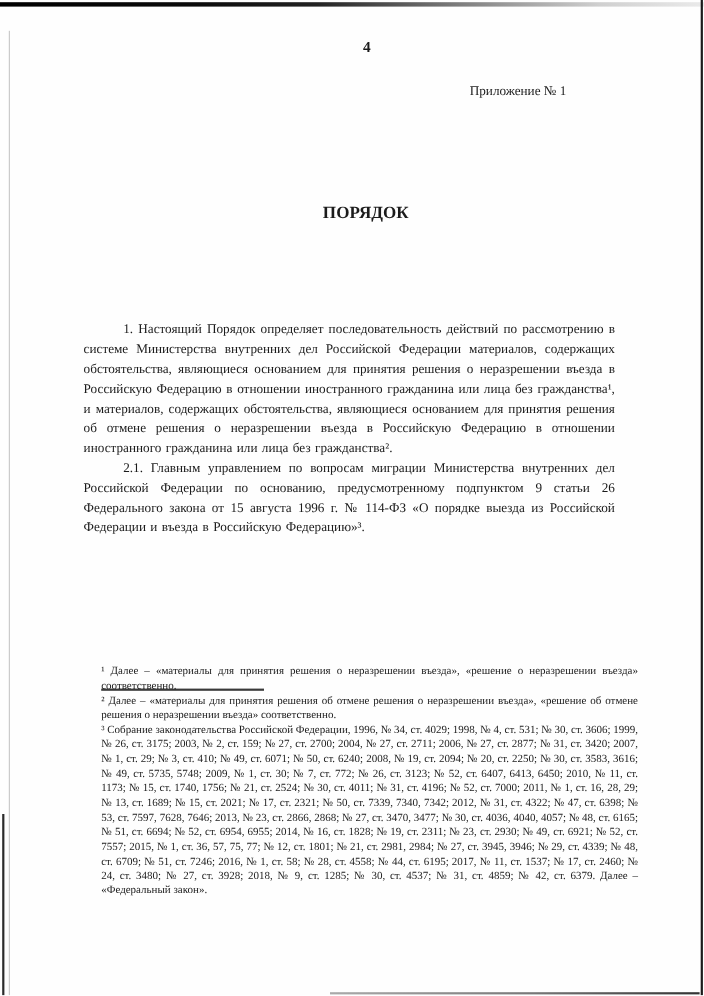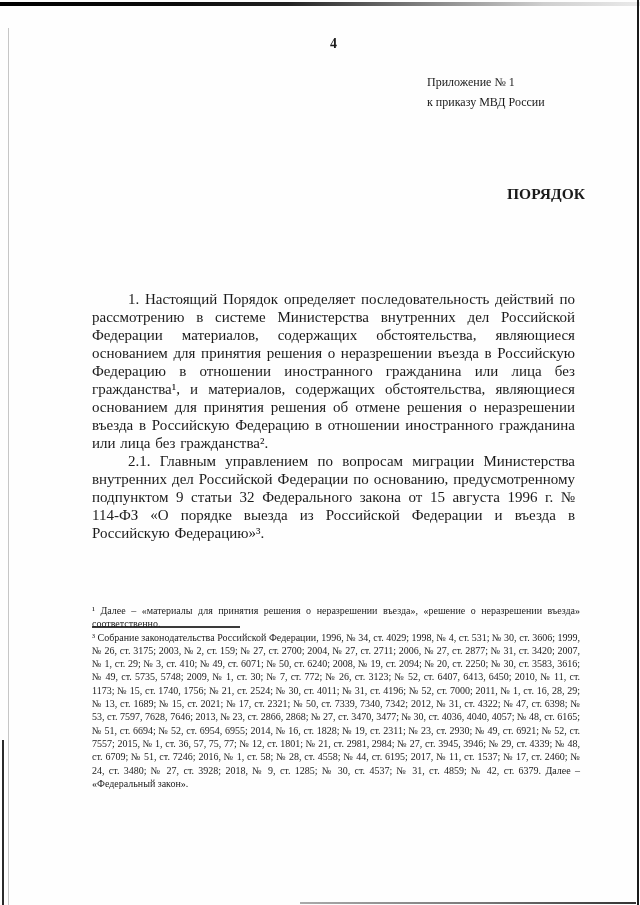--- a/index.html
+++ b/index.html
@@ -67,31 +67,31 @@
   .appendix .line3 {
     display: flex;
   }
   .appendix .line3 .num-label {
     margin-left: 86px;
   }
   .doc-title {
     position: absolute;
     top: 183px; left: 80px;
     width: 505px;
-    text-align: right;
+    text-align: center;
     font-weight: bold;
     font-size: 15.5px;
     line-height: 21px;
   }
   .doc-title .heading { display: block; }
   .body-text {
     position: absolute;
-    top: 290px; left: 92px;
+    top: 290px; left: 76px;
     width: 483px;
-    font-size: 15px;
+    font-size: 12px;
     line-height: 18px;
     text-align: justify;
   }
   .body-text p {
     margin: 0;
     text-indent: 36px;
     word-spacing: 1px;
   }
   .footnote-separator {
     position: absolute;
@@ -117,31 +117,31 @@
   <div class="edge-top"></div>
   <div class="edge-right"></div>
   <div class="edge-left-light"></div>
   <div class="edge-left-dark"></div>
   <div class="edge-bottom"></div>
 
   <div class="page-number">4</div>
 
   <div class="appendix">
     <div>Приложение № 1</div>
-    <div>к приказу МВД России</div>
   </div>
 
   <div class="doc-title">
     <span class="heading">ПОРЯДОК</span>
   </div>
 
   <div class="body-text">
     <p>1. Настоящий Порядок определяет последовательность действий по рассмотрению в системе Министерства внутренних дел Российской Федерации материалов, содержащих обстоятельства, являющиеся основанием для принятия решения о неразрешении въезда в Российскую Федерацию в отношении иностранного гражданина или лица без гражданства¹, и материалов, содержащих обстоятельства, являющиеся основанием для принятия решения об отмене решения о неразрешении въезда в Российскую Федерацию в отношении иностранного гражданина или лица без гражданства².</p>
-    <p>2.1. Главным управлением по вопросам миграции Министерства внутренних дел Российской Федерации по основанию, предусмотренному подпунктом 9 статьи 32 Федерального закона от 15 августа 1996 г. № 114-ФЗ «О порядке выезда из Российской Федерации и въезда в Российскую Федерацию»³.</p>
+    <p>2.1. Главным управлением по вопросам миграции Министерства внутренних дел Российской Федерации по основанию, предусмотренному подпунктом 9 статьи 26 Федерального закона от 15 августа 1996 г. № 114-ФЗ «О порядке выезда из Российской Федерации и въезда в Российскую Федерацию»³.</p>
   </div>
 
   <div class="footnote-separator"></div>
   <div class="footnotes">
     <div class="footnote">¹ Далее – «материалы для принятия решения о неразрешении въезда», «решение о неразрешении въезда» соответственно.</div>
+    <div class="footnote">² Далее – «материалы для принятия решения об отмене решения о неразрешении въезда», «решение об отмене решения о неразрешении въезда» соответственно.</div>
     <div class="footnote">³ Собрание законодательства Российской Федерации, 1996, № 34, ст. 4029; 1998, № 4, ст. 531; № 30, ст. 3606; 1999, № 26, ст. 3175; 2003, № 2, ст. 159; № 27, ст. 2700; 2004, № 27, ст. 2711; 2006, № 27, ст. 2877; № 31, ст. 3420; 2007, № 1, ст. 29; № 3, ст. 410; № 49, ст. 6071; № 50, ст. 6240; 2008, № 19, ст. 2094; № 20, ст. 2250; № 30, ст. 3583, 3616; № 49, ст. 5735, 5748; 2009, № 1, ст. 30; № 7, ст. 772; № 26, ст. 3123; № 52, ст. 6407, 6413, 6450; 2010, № 11, ст. 1173; № 15, ст. 1740, 1756; № 21, ст. 2524; № 30, ст. 4011; № 31, ст. 4196; № 52, ст. 7000; 2011, № 1, ст. 16, 28, 29; № 13, ст. 1689; № 15, ст. 2021; № 17, ст. 2321; № 50, ст. 7339, 7340, 7342; 2012, № 31, ст. 4322; № 47, ст. 6398; № 53, ст. 7597, 7628, 7646; 2013, № 23, ст. 2866, 2868; № 27, ст. 3470, 3477; № 30, ст. 4036, 4040, 4057; № 48, ст. 6165; № 51, ст. 6694; № 52, ст. 6954, 6955; 2014, № 16, ст. 1828; № 19, ст. 2311; № 23, ст. 2930; № 49, ст. 6921; № 52, ст. 7557; 2015, № 1, ст. 36, 57, 75, 77; № 12, ст. 1801; № 21, ст. 2981, 2984; № 27, ст. 3945, 3946; № 29, ст. 4339; № 48, ст. 6709; № 51, ст. 7246; 2016, № 1, ст. 58; № 28, ст. 4558; № 44, ст. 6195; 2017, № 11, ст. 1537; № 17, ст. 2460; № 24, ст. 3480; № 27, ст. 3928; 2018, № 9, ст. 1285; № 30, ст. 4537; № 31, ст. 4859; № 42, ст. 6379. Далее – «Федеральный закон».</div>
   </div>
 
 </div>
 
 </body></html>

